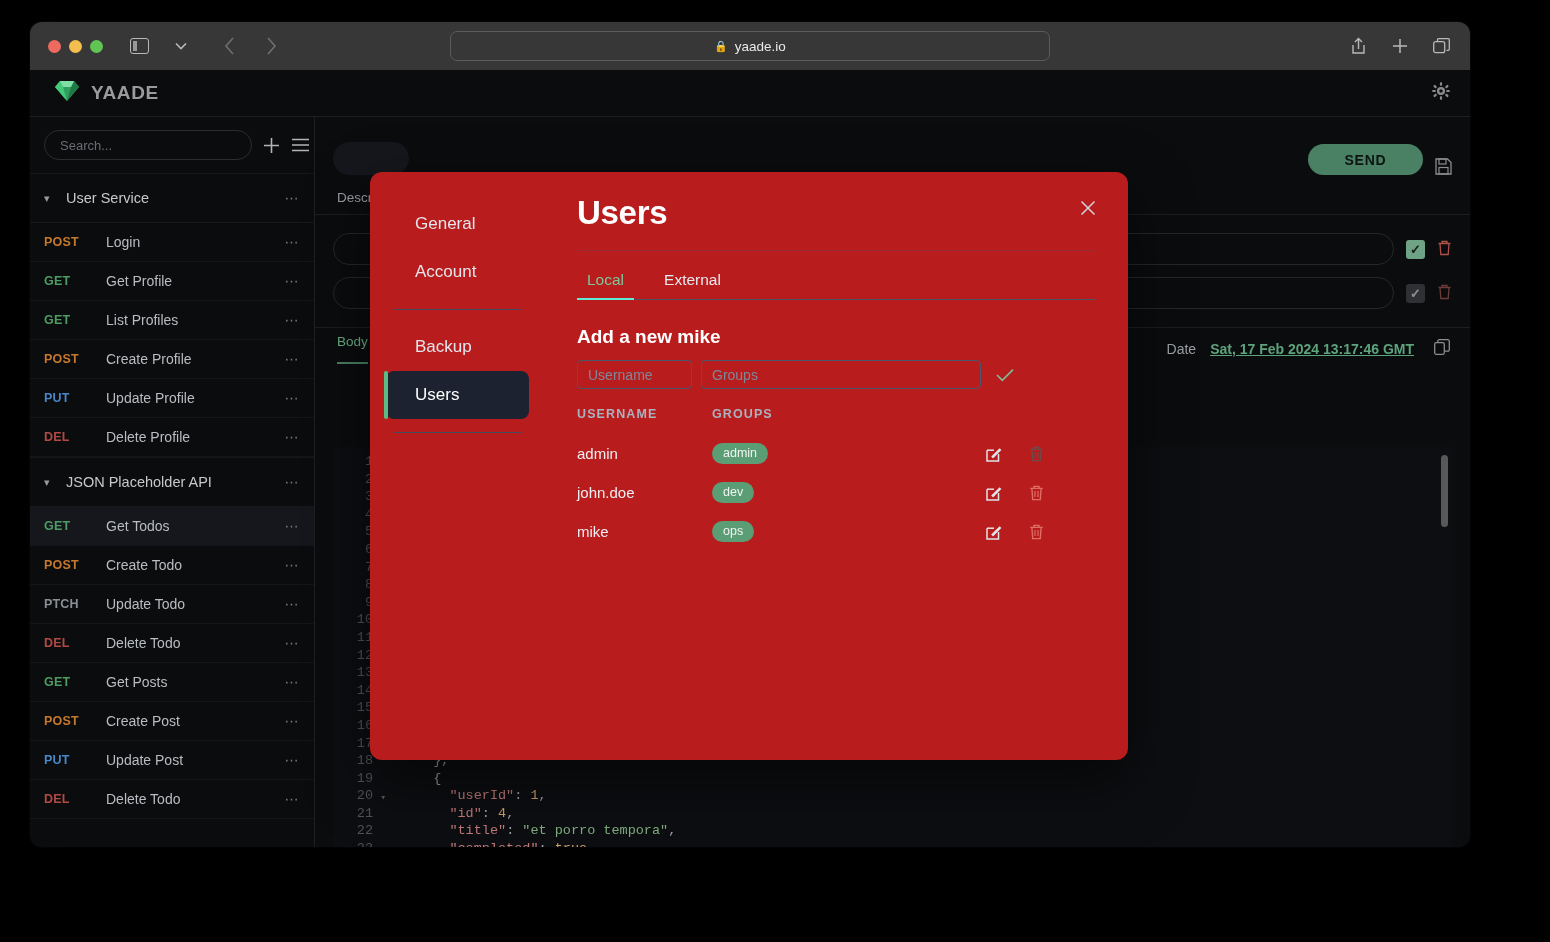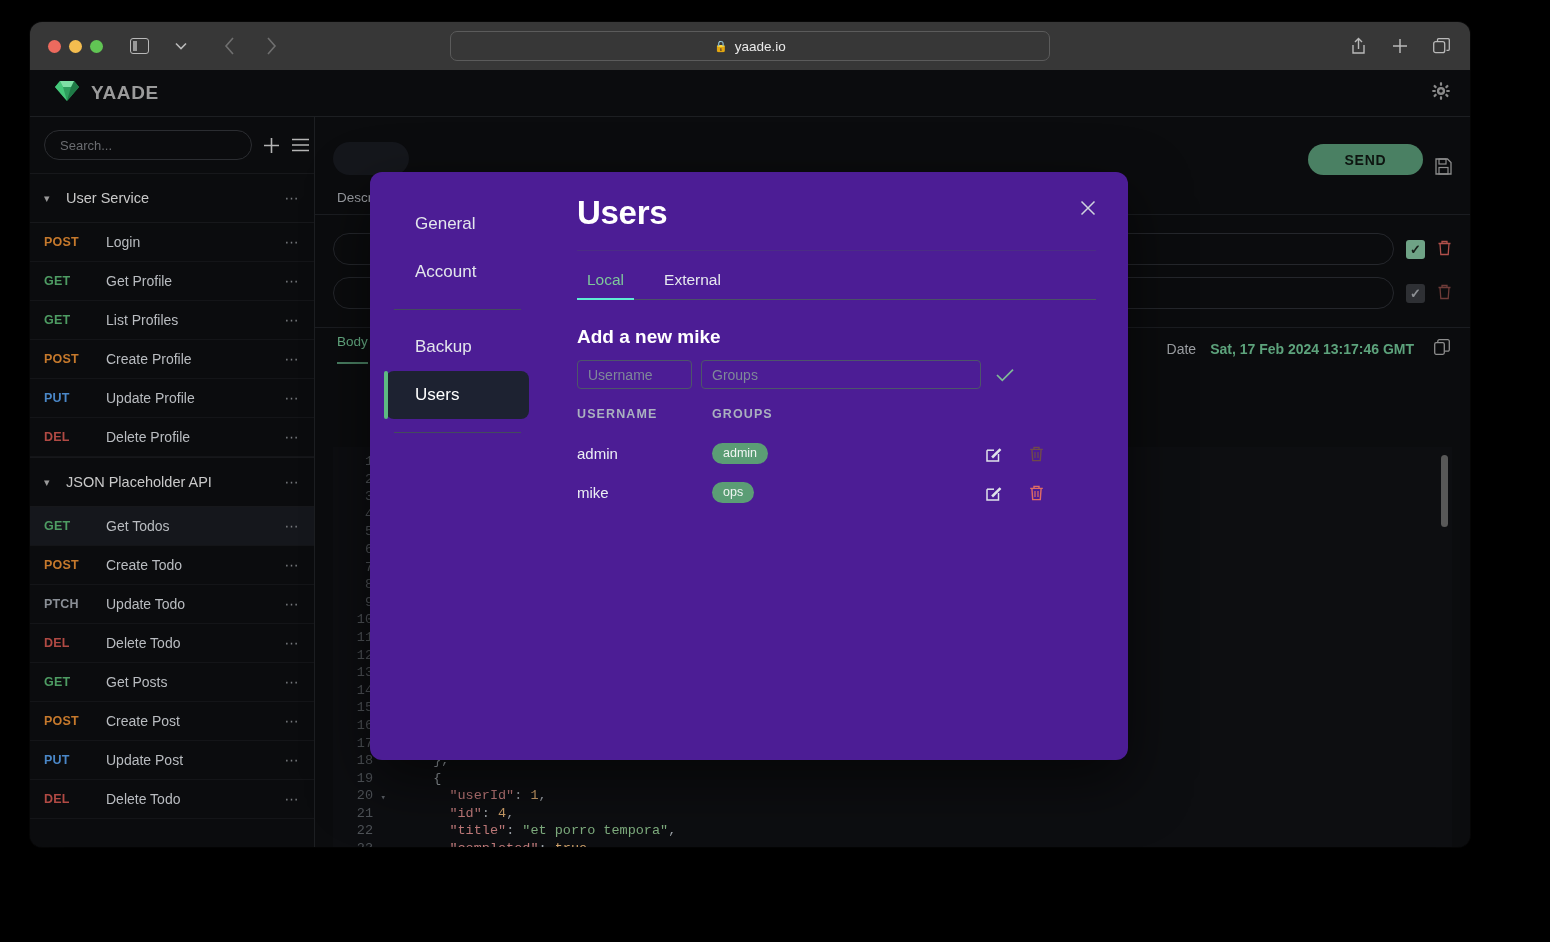--- a/index.html
+++ b/index.html
@@ -225,21 +225,21 @@
     border-top: 1px solid #1b1d21;
     position: relative;
   }
   #resp-tabs .ptab { padding-bottom: 13px; }
   #date-info {
     position: absolute; right: 56px; top: 50%; transform: translateY(-50%);
     display: flex; align-items: center; gap: 14px;
     font-size: 14px;
   }
   #date-label { color: #9c9fa3; }
-  #date-value { color: #5da37c; font-weight: 700; }
+  #date-value { color: #5da37c; font-weight: 700; text-decoration: underline; }
   #copy-icon { position: absolute; right: 20px; top: 50%; transform: translateY(-50%); color: #8d8d8d; }
 
   
   #editor {
     position: absolute;
     left: 18px; right: 18px;
     top: 330px; bottom: 0;
     background: #0d0e11;
     overflow: hidden;
     display: flex;
@@ -281,21 +281,21 @@
 
   
   #modal-overlay {
     position: absolute; inset: 0;
     pointer-events: none;
   }
   #modal {
     position: absolute;
     left: 340px; top: 102px;
     width: 758px; height: 588px;
-    background: #4c1d95;
+    background: #b91c1c;
     border-radius: 12px;
     display: flex;
     box-shadow: 0 22px 60px rgba(0,0,0,0.55);
     overflow: hidden;
   }
   #modal-sidebar {
     width: 175px; flex: 0 0 175px;
     padding: 28px 0 0 0;
   }
   .ms-item {
@@ -762,20 +762,39 @@
                       </span>
                       <span class="act del muted">
                         <svg width="15" height="16" viewBox="0 0 15 16">
                           <path d="M1.2 3.4 H13.8 M5 3.4 V1.4 H10 V3.4 M2.9 3.4 L3.7 14.6 H11.3 L12.1 3.4" fill="none" stroke="currentColor" stroke-width="1.4"></path>
                           <path d="M6 6 V12 M9 6 V12" stroke="currentColor" stroke-width="1.2"></path>
                         </svg>
                       </span>
                     </div>
                   </div>
                   <div class="ut-row">
+                    <div class="col-user">john.doe</div>
+                    <div class="col-groups"><span class="badge">dev</span></div>
+                    <div class="col-actions">
+                      <span class="act edit">
+                        <svg width="17" height="17" viewBox="0 0 17 17">
+                          <path d="M1 5.2 V16 H12.5 V9" fill="none" stroke="currentColor" stroke-width="1.5"></path>
+                          <path d="M1 5.2 H8" fill="none" stroke="currentColor" stroke-width="1.5"></path>
+                          <path d="M5.2 11.6 L13.6 3.2 L15.4 5 L7 13.4 Z" fill="currentColor"></path>
+                        </svg>
+                      </span>
+                      <span class="act del">
+                        <svg width="15" height="16" viewBox="0 0 15 16">
+                          <path d="M1.2 3.4 H13.8 M5 3.4 V1.4 H10 V3.4 M2.9 3.4 L3.7 14.6 H11.3 L12.1 3.4" fill="none" stroke="currentColor" stroke-width="1.4"></path>
+                          <path d="M6 6 V12 M9 6 V12" stroke="currentColor" stroke-width="1.2"></path>
+                        </svg>
+                      </span>
+                    </div>
+                  </div>
+                  <div class="ut-row">
                     <div class="col-user">mike</div>
                     <div class="col-groups"><span class="badge">ops</span></div>
                     <div class="col-actions">
                       <span class="act edit">
                         <svg width="17" height="17" viewBox="0 0 17 17">
                           <path d="M1 5.2 V16 H12.5 V9" fill="none" stroke="currentColor" stroke-width="1.5"></path>
                           <path d="M1 5.2 H8" fill="none" stroke="currentColor" stroke-width="1.5"></path>
                           <path d="M5.2 11.6 L13.6 3.2 L15.4 5 L7 13.4 Z" fill="currentColor"></path>
                         </svg>
                       </span>

